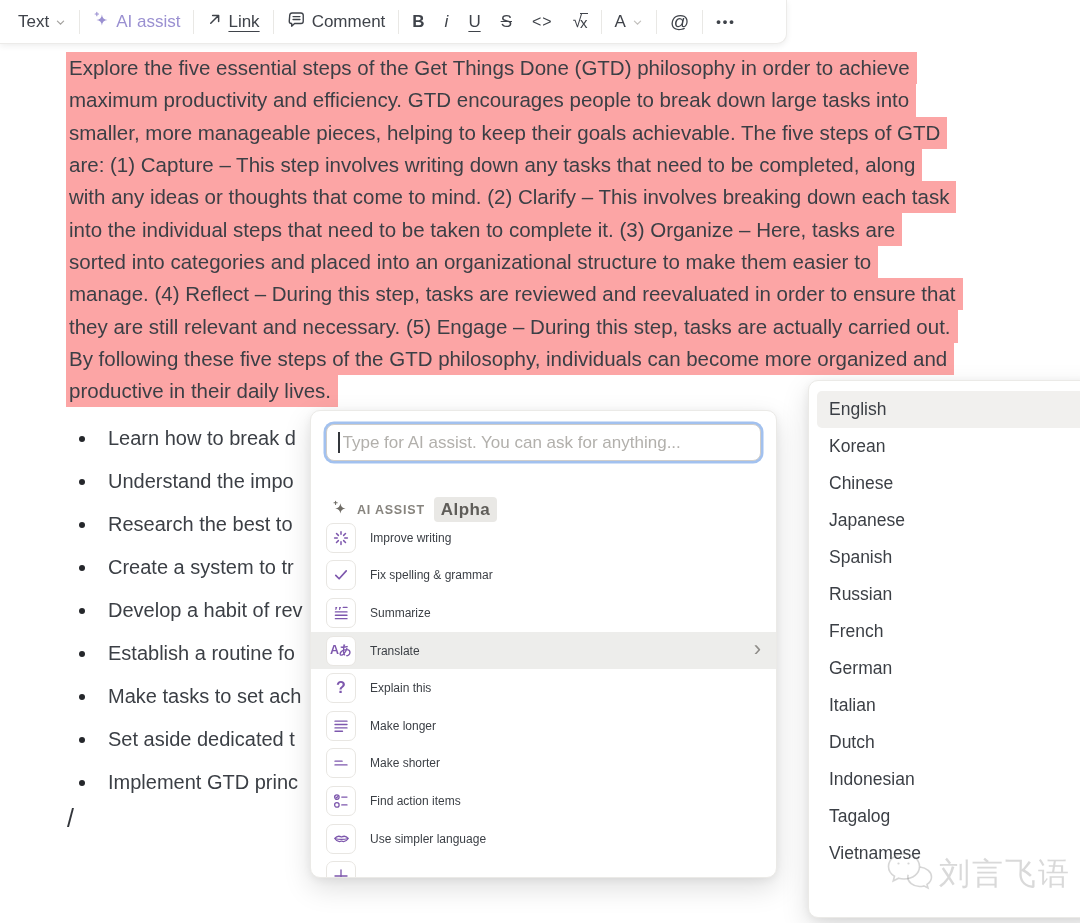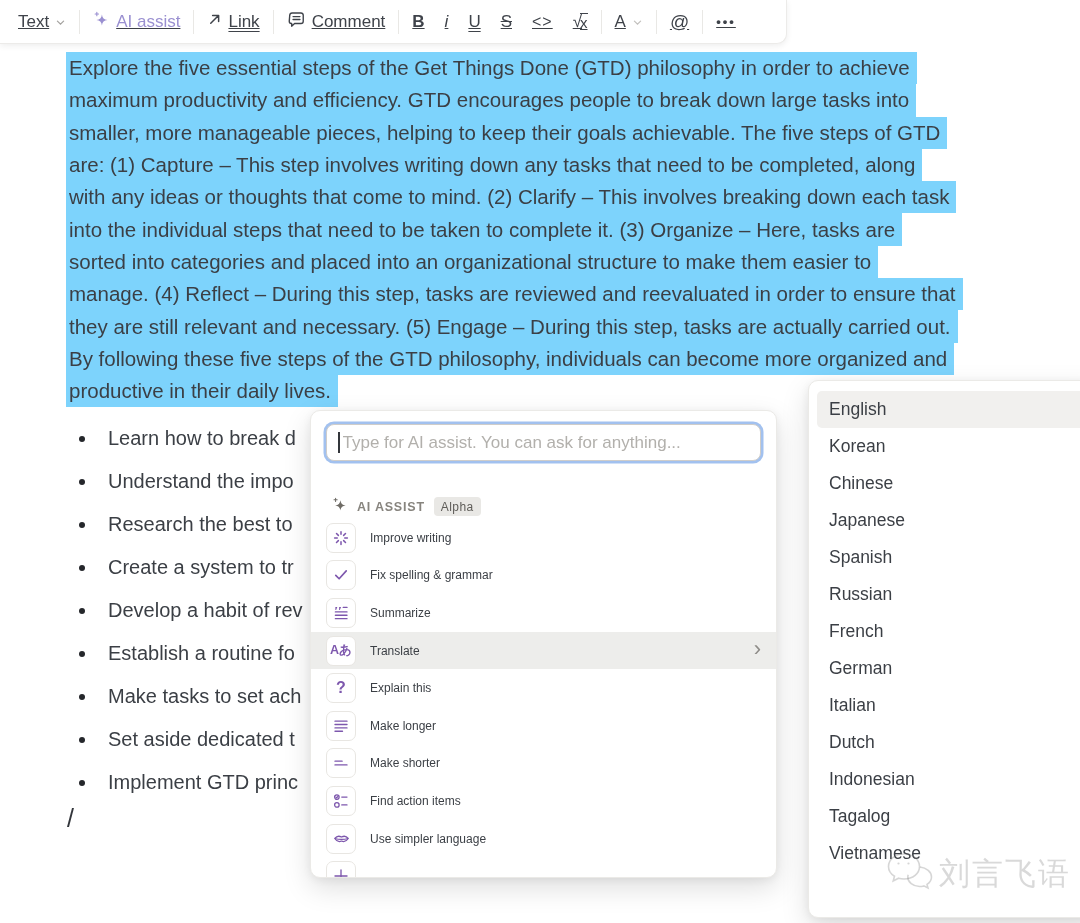--- a/index.html
+++ b/index.html
@@ -2,57 +2,57 @@
 <html><head>
 <meta charset="utf-8">
 <style>
   html,body{margin:0;padding:0;background:#ffffff;width:1080px;height:923px;overflow:hidden;
     font-family:"Liberation Sans", sans-serif;color:#3c4046;}
   .screen{position:relative;width:1080px;height:923px;background:#fff;}
 
   
   .toolbar{position:absolute;left:0;top:0;width:787px;height:44px;background:#fff;
     border:1px solid #ecebe9;border-top:none;border-left:none;border-radius:0 0 10px 0;
-    box-shadow:0 2px 6px rgba(0,0,0,.07);display:flex;align-items:center;padding:0 4px 0 8px;box-sizing:border-box;z-index:5;text-decoration:underline;}
+    box-shadow:0 2px 6px rgba(0,0,0,.07);display:flex;align-items:center;padding:0 4px 0 8px;box-sizing:border-box;z-index:5;}
   .tbtn{display:flex;align-items:center;gap:6px;border:none;background:none;cursor:pointer;
     font-family:inherit;font-size:17px;color:#3f434a;padding:0 10px;height:34px;white-space:nowrap;}
   .tbtn.purple{color:#9a90d1;}
   .tdiv{width:1px;height:24px;background:#e9e8e5;margin:0 3px;flex:none;}
   .chev-svg{display:inline-flex;margin-top:2px;}
   .u-underline{text-decoration:underline;text-underline-offset:4px;text-decoration-thickness:1px;}
   .bold{font-weight:700;}
   .ital{font-style:italic;}
   .strike{text-decoration:line-through;}
   .codeg{letter-spacing:1px;font-size:16px;}
   .sqrtx{border-top:1.5px solid #3f434a;padding-top:0px;margin-left:-2px;font-size:15px;}
   .dots{letter-spacing:2px;font-size:13px;font-weight:700;}
 
   
   .para{position:absolute;left:66px;top:52px;z-index:1;}
   .pline{height:32.3px;display:flex;}
-  .hl{display:flex;align-items:center;background:#7dd3fc;padding:0 7px 0 3px;
+  .hl{display:flex;align-items:center;background:#fca5a5;padding:0 7px 0 3px;
     font-size:20.5px;color:#3b3f45;white-space:pre;}
   .bullets{position:absolute;left:66px;top:417px;list-style:none;margin:0;padding:0;z-index:1;}
   .bullets li{height:43px;display:flex;align-items:center;font-size:20px;color:#3b3f45;white-space:pre;}
   .bdot{width:6px;height:6px;border-radius:50%;background:#25272b;margin:0 23px 0 13px;flex:none;}
   .slash{position:absolute;left:67px;top:804px;font-size:25px;color:#33363b;z-index:1;}
 
   
   .popup{position:absolute;left:310px;top:410px;width:465px;height:466px;background:#fff;
     border:1px solid #ebeae7;border-radius:10px;overflow:hidden;z-index:6;
     box-shadow:0 10px 28px rgba(0,0,0,.13),0 2px 8px rgba(0,0,0,.06);}
   .ai-input-wrap{position:absolute;left:15px;top:13px;width:435px;height:37px;border-radius:8px;
     border:1px solid #cfcdca;box-shadow:0 0 0 2.5px #a2c1ef;background:#fff;
     display:flex;align-items:center;padding:0 11px;box-sizing:border-box;}
   .caret{width:1.5px;height:21px;background:#33363b;margin-right:1px;flex:none;}
   .ai-input{border:none;outline:none;flex:1;font-family:inherit;font-size:17px;color:#3b3f45;background:transparent;}
   .ai-input::placeholder{color:#b2b0ac;}
   .sec{position:absolute;left:21px;top:86px;display:flex;align-items:center;gap:9px;
     color:#87847e;font-size:12.5px;font-weight:600;letter-spacing:.8px;}
-  .badge{background:#e9e8e5;color:#5f5d59;font-size:12px;font-weight:400;
+  .badge{background:#e9e8e5;color:#5f5d59;font-size:17px;font-weight:700;
     padding:2.5px 7px;border-radius:4px;letter-spacing:.4px;}
   .menu{position:absolute;left:0;top:108px;width:100%;}
   .mrow{height:37.6px;display:flex;align-items:center;gap:14px;padding:0 15px;cursor:pointer;}
   .mrow.sel{background:#ededeb;}
   .ibox{width:30px;height:30px;border:1px solid #e8e6e2;border-radius:7px;background:#fff;
     display:flex;align-items:center;justify-content:center;color:#7d57ad;flex:none;box-sizing:border-box;}
   .mlabel{font-size:12px;color:#3b3f45;}
   .subchev{margin-left:auto;color:#8f8d89;font-size:22px;line-height:1;margin-top:-3px;}
   .icontext{font-weight:700;font-size:12.5px;line-height:1;}
   .qmark{font-weight:700;font-size:16px;line-height:1;}

